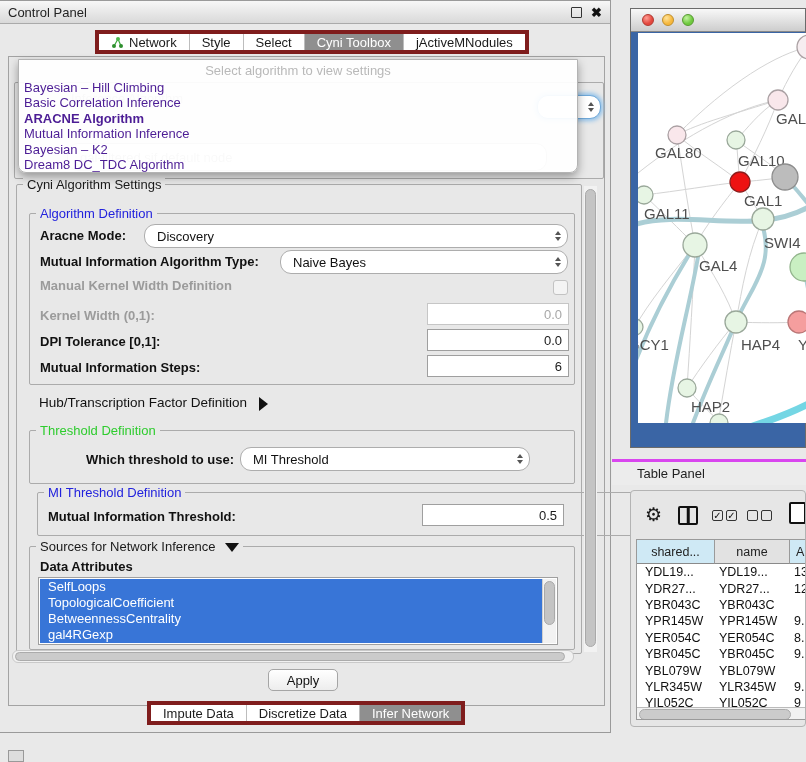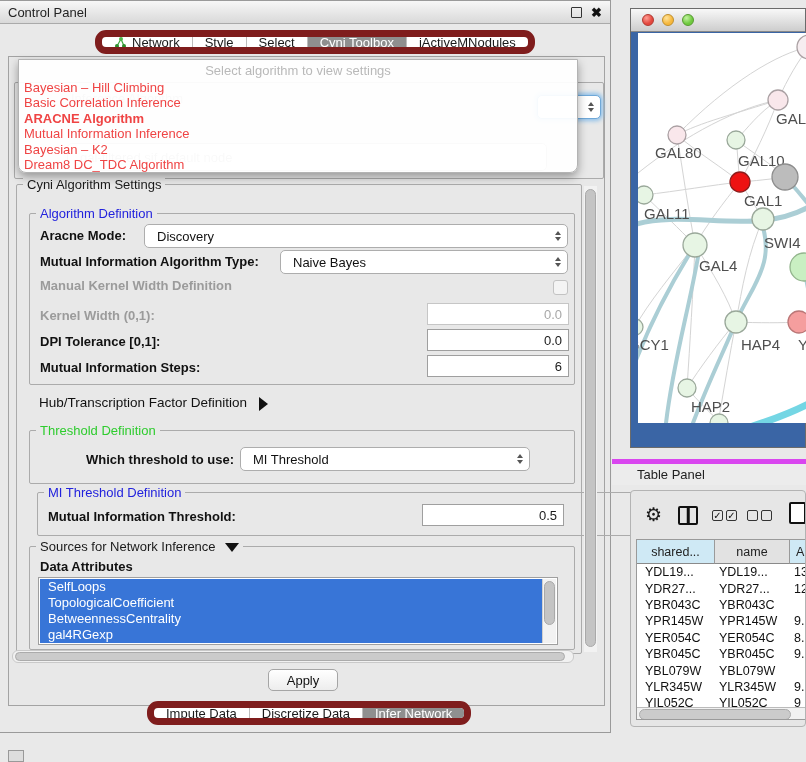--- a/index.html
+++ b/index.html
@@ -12,41 +12,41 @@
              border:1px solid #9a9a9a;border-left:none;box-sizing:border-box;}
   .cp-titlebar{left:0;top:0;width:100%;height:23px;
     background:linear-gradient(#f7f7f7,#d9d9d9);border-bottom:1px solid #aaa;
     display:flex;align-items:center;padding:0 8px;box-sizing:border-box;}
   .cp-title{font-size:13px;color:#222;}
   .cp-controls{margin-left:auto;display:flex;gap:9px;align-items:center;}
   .float-icon{width:9px;height:9px;border:1.5px solid #333;border-radius:1px;display:inline-block;}
   .close-icon{font-weight:bold;font-size:13px;color:#111;line-height:9px;}
 
   
-  .seg{display:flex;background:#fff;border:7px solid #7f1d1d;border-radius:11px;
+  .seg{display:flex;background:#fff;border:4px solid #7f1d1d;border-radius:0;
        overflow:hidden;height:24px;box-sizing:border-box;}
   .seg .seg-item{display:flex;align-items:center;justify-content:center;gap:5px;
        padding:0 12px;border-right:1px solid #bdbdbd;font-size:13px;color:#1a1a1a;white-space:nowrap;}
   .seg .seg-item:last-child{border-right:none;}
   .seg .selected{background:#8f8f8f;color:#fff;}
 
   .inner-frame{left:8px;top:55px;width:597px;height:650px;border:1px solid #a3a3a3;
                background:#e8e8e8;box-sizing:border-box;}
 
   
   .group{border:1px solid #ababab;border-radius:2px;box-sizing:border-box;}
   .group-title{position:absolute;top:-8px;left:6px;background:#e8e8e8;padding:0 4px;
                font-size:13px;white-space:nowrap;}
   .blue{color:#2222dd;}
   .green{color:#2ecc2e;}
 
   .lbl{font-size:13px;font-weight:bold;color:#111;white-space:nowrap;}
   .lbl-dis{font-size:13px;font-weight:bold;color:#9b9b9b;white-space:nowrap;}
 
-  .combo{background:#fff;border:1px solid #adadad;border-radius:5px;display:flex;
+  .combo{background:#fff;border:1px solid #adadad;border-radius:11px;display:flex;
          align-items:center;box-sizing:border-box;height:24px;padding:0 6px 0 12px;
          box-shadow:inset 0 1px 0 #fff;}
   .combo-text{flex:1;font-size:13px;color:#111;}
   .spinner{display:flex;flex-direction:column;gap:2px;align-items:center;}
   .spin-up{width:0;height:0;border-left:3.5px solid transparent;border-right:3.5px solid transparent;
            border-bottom:4.5px solid #555;}
   .spin-down{width:0;height:0;border-left:3.5px solid transparent;border-right:3.5px solid transparent;
              border-top:4.5px solid #555;}
 
   .field{background:#fff;border:1px solid #9f9f9f;box-sizing:border-box;height:22px;
@@ -69,40 +69,40 @@
   .hsb-thumb{position:absolute;top:1px;bottom:1px;background:#cbcbcb;border:1px solid #ababab;border-radius:6px;}
 
   .btn{background:linear-gradient(#ffffff,#ededed);border:1px solid #a5a5a5;border-radius:5px;
        display:flex;align-items:center;justify-content:center;font-size:13px;color:#111;box-sizing:border-box;}
 
   
   .dropdown{left:18px;top:58px;width:560px;height:114px;background:rgba(255,255,255,0.94);
             border:1px solid #b3b3b3;border-radius:0 0 8px 8px;
             box-shadow:0 4px 10px rgba(0,0,0,0.35);z-index:30;box-sizing:border-box;}
   .dd-hint{text-align:center;color:#b9b9b9;font-size:13px;padding-top:3px;height:17px;}
-  .dd-item{font-size:13px;color:#ef4444;line-height:15.4px;padding-left:5px;white-space:nowrap;}
+  .dd-item{font-size:13px;color:#4c1d95;line-height:15.4px;padding-left:5px;white-space:nowrap;}
   .dd-bold{font-weight:bold;}
 
   .ghost-label{color:#9a9a9a;font-size:13px;}
 
   
   .net-window{left:630px;top:8px;width:176px;height:440px;border:1px solid #6b6b6b;
               box-sizing:border-box;background:#3a65a5;}
   .net-titlebar{position:absolute;left:0;top:0;right:0;height:22px;
     background:linear-gradient(#f8f8f8,#cdcdcd);border-bottom:1px solid #888;
     display:flex;align-items:center;gap:8px;padding-left:11px;}
   .light{width:12px;height:12px;border-radius:50%;box-sizing:border-box;}
   .light-red{background:radial-gradient(circle at 35% 30%,#ff9d94,#e3473d 60%);border:1px solid #b03830;}
   .light-yellow{background:radial-gradient(circle at 35% 30%,#ffe39a,#f6b73c 60%);border:1px solid #c08f2c;}
   .light-green{background:radial-gradient(circle at 35% 30%,#c2f3a0,#6fc93f 60%);border:1px solid #569a30;}
   .net-canvas{position:absolute;left:7px;top:24px;width:169px;height:390px;background:#fff;overflow:hidden;}
 
   
   .tp-titlebar{left:612px;top:459px;width:194px;height:26px;background:#ececec;
-    border-top:5px solid #d946ef;display:flex;align-items:center;padding-left:25px;box-sizing:border-box;font-size:13px;color:#222;}
+    border-top:3px solid #d946ef;display:flex;align-items:center;padding-left:25px;box-sizing:border-box;font-size:13px;color:#222;}
   .tp-frame{left:630px;top:490px;width:176px;height:237px;background:#e6e6e6;
             border:1px solid #b3b3b3;border-radius:4px;box-sizing:border-box;overflow:hidden;}
   .gear-icon{font-size:19px;color:#1a1a1a;line-height:19px;}
   .cols-icon{width:20px;height:19px;border:2.5px solid #111;border-radius:2px;position:relative;box-sizing:border-box;}
   .cols-icon:before{content:"";position:absolute;left:50%;top:0;bottom:0;width:2.5px;background:#111;transform:translateX(-50%);}
   .cb-small{width:11px;height:11px;border:1.5px solid #333;border-radius:2px;box-sizing:border-box;
             font-size:10px;line-height:9px;text-align:center;color:#111;display:inline-block;}
   .doc-icon{width:17px;height:22px;border:2.5px solid #111;border-radius:2px;box-sizing:border-box;background:#fff;}
 
   .tbl{position:absolute;left:5px;top:48px;width:170px;height:181px;background:#fff;overflow:hidden;

